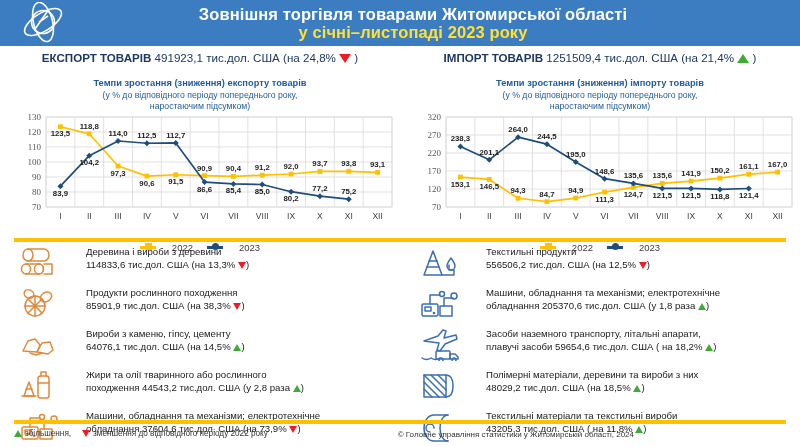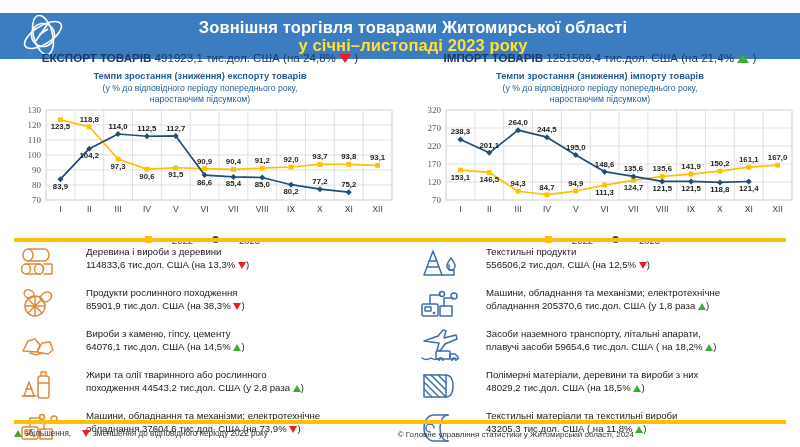--- a/index.html
+++ b/index.html
@@ -8,35 +8,35 @@
     font-family: "Liberation Sans", sans-serif;
     background: #ffffff;
     overflow: hidden;
   }
   .page { position: relative; width: 800px; height: 447px; background:#fff; }
 
   
   .header {
     position: absolute; left:0; top:0; width:800px; height:46px;
     background:#3c7cc0;
-    display:flex; align-items:center;margin-top:13px;
+    display:flex; align-items:center;
   }
   .logo-box { width:86px; height:46px; display:flex; align-items:center; justify-content:center; }
   .logo-box svg { display:block; }
   .title-box { flex:1; text-align:center; padding-right:60px; line-height:1.12; }
   .title-l1 { color:#ffffff; font-size:16.5px; font-weight:bold; letter-spacing:.1px; }
   .title-l2 { color:#ffe033; font-size:16.5px; font-weight:bold; letter-spacing:.1px; }
 
   
   .cols { position:absolute; left:0; top:46px; width:800px; height:190px; display:flex; }
   .col { width:400px; position:relative; }
   .sect-head { text-align:center; padding-top:5px; }
   .sect-line1 { font-size:11.6px; color:#1f3864; line-height:1.25; white-space:nowrap; }
   .sect-line1 b { font-weight:bold; }
-  .sect-sub { font-size:9.3px; color:#1f5c9e; font-weight:bold; line-height:1.25; margin-top:6px; }
+  .sect-sub { font-size:9.3px; color:#1f5c9e; font-weight:bold; line-height:1.25; margin-top:13px; }
   .sect-sub2 { font-size:8.7px; color:#1f5c9e; line-height:1.2; font-weight:normal; }
 
   .tri { display:inline-block; width:0; height:0; vertical-align:-1px; }
   .tri-up { border-left:6px solid transparent; border-right:6px solid transparent; border-bottom:9px solid #3faa35; }
   .tri-dn { border-left:6px solid transparent; border-right:6px solid transparent; border-top:9px solid #ee1c25; }
   .tri-sm-up { border-left:4.5px solid transparent; border-right:4.5px solid transparent; border-bottom:7px solid #3faa35; }
   .tri-sm-dn { border-left:4.5px solid transparent; border-right:4.5px solid transparent; border-top:7px solid #ee1c25; }
 
   .chart-wrap { position:relative; width:400px; height:140px; }
   .chart-wrap svg { display:block; }

